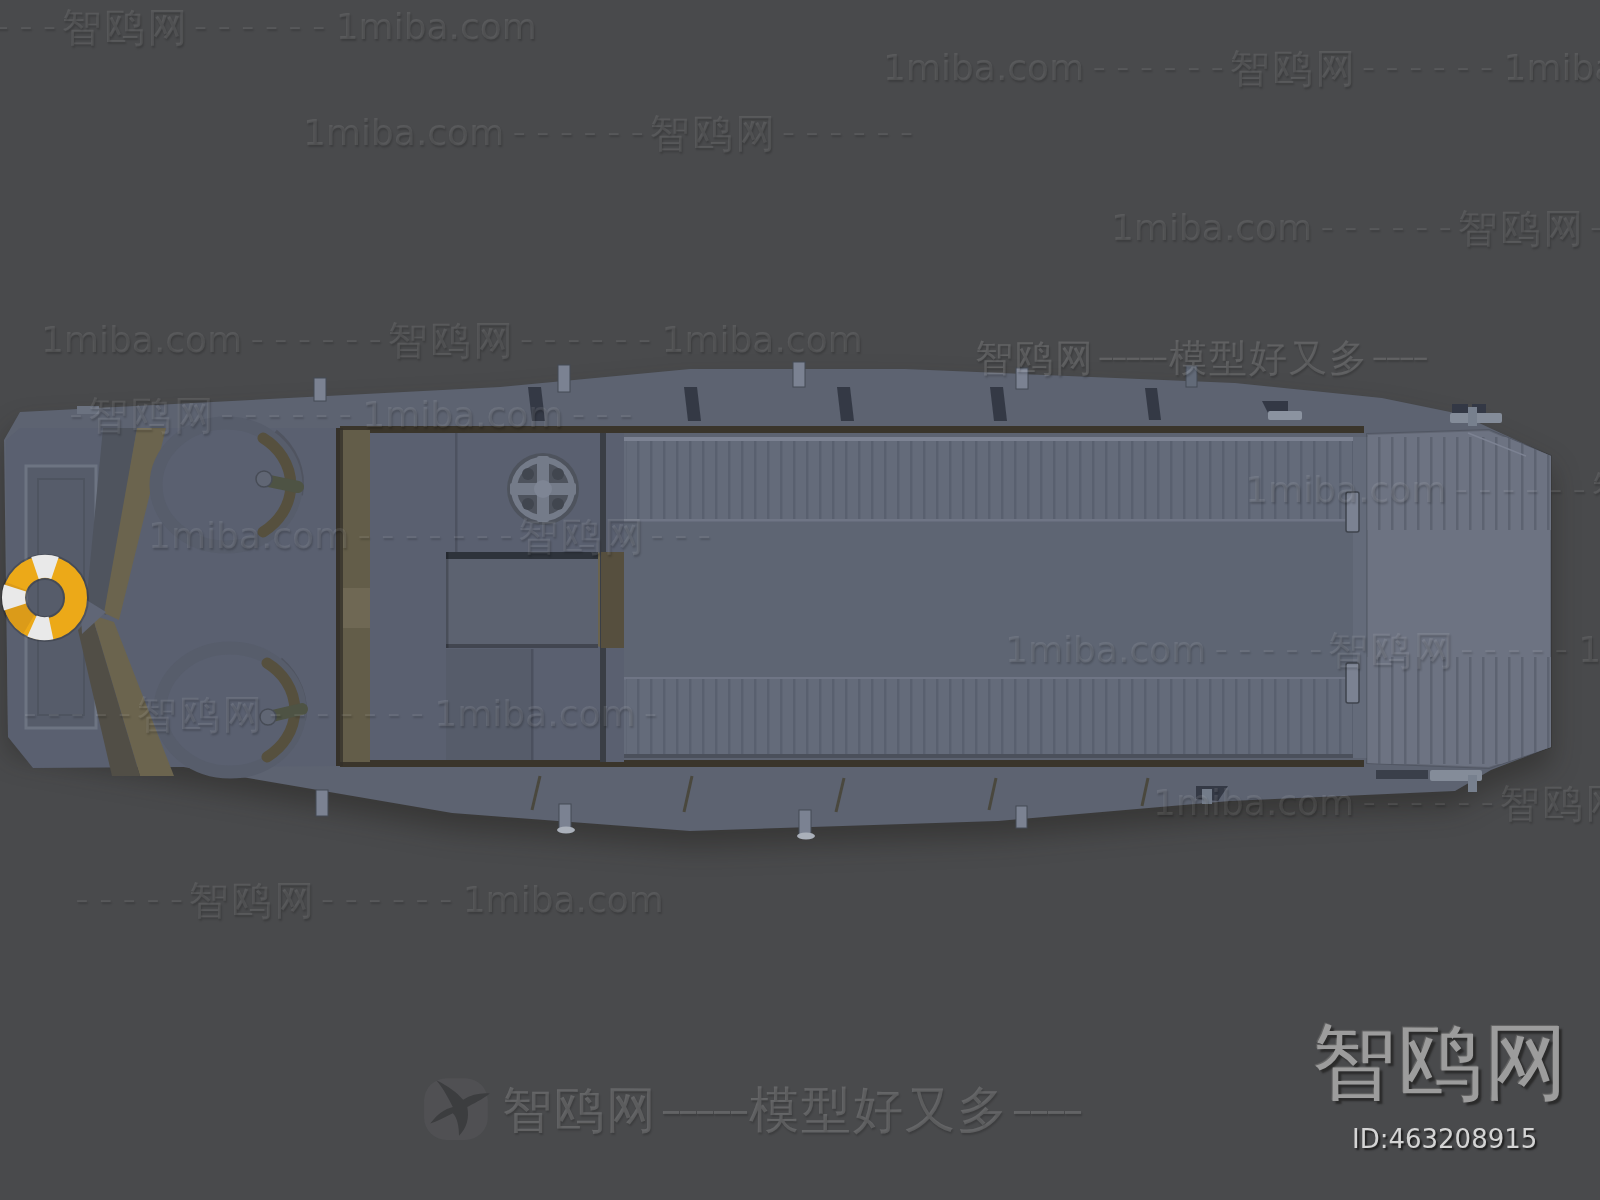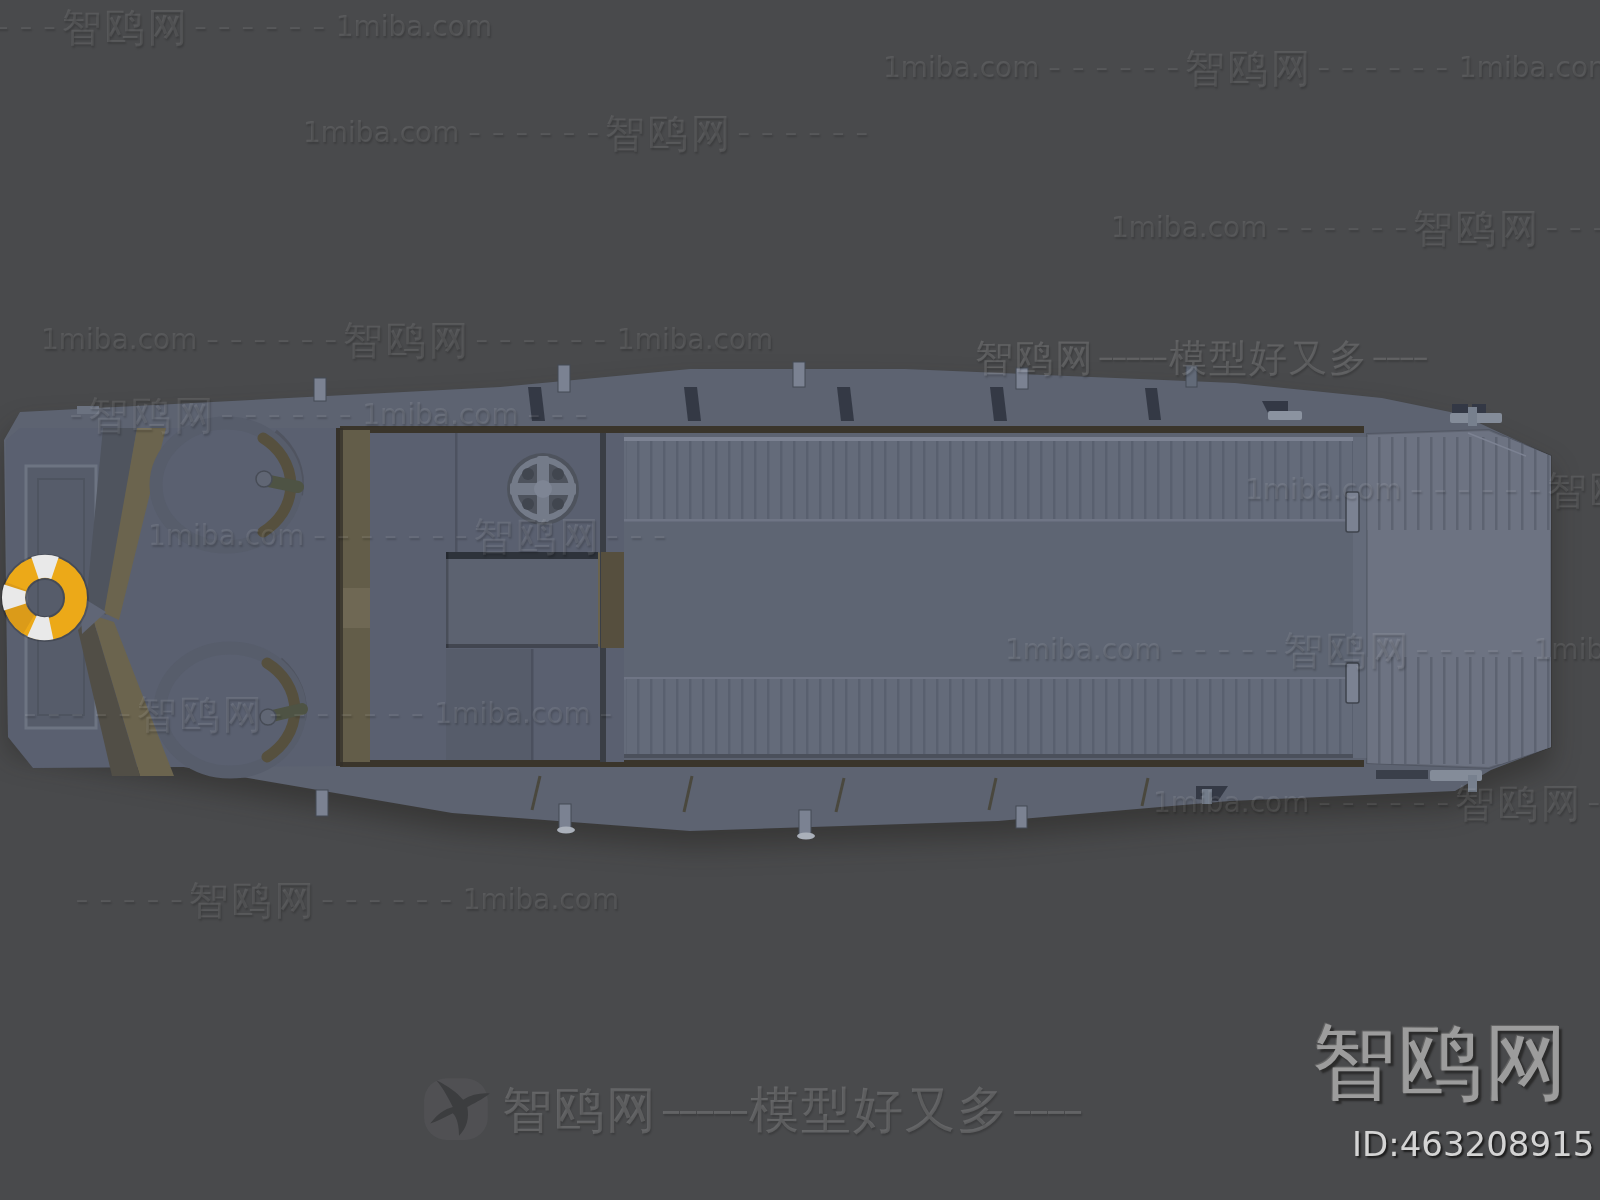--- a/index.html
+++ b/index.html
@@ -10,38 +10,38 @@
   }
   #boat-svg{position:absolute;left:0;top:0;}
   #watermark-layer{position:absolute;inset:0;pointer-events:none;}
   .wm{
     position:absolute;display:flex;align-items:center;white-space:pre;
     font-size:38px;color:var(--watermark,rgba(255,255,255,.095));
     text-shadow:1px 2px 2px rgba(0,0,0,.18);
     transform:translateY(-50%);line-height:1;
   }
   .seg-c{font-size:40px;letter-spacing:3px;}
-  .seg-l{font-size:28px;padding:0 5px;letter-spacing:0;}
+  .seg-l{font-size:36px;padding:0 5px;letter-spacing:0;}
   .seg-d{font-size:24px;letter-spacing:2px;padding:0 4px;}
   .seg-d2{font-size:.82em;letter-spacing:-2px;padding:0 3px;}
   .wm.bright{color:var(--watermark-bright,rgba(255,255,255,.14));}
   .wm.bright .seg-c{font-size:38px;letter-spacing:2px;}
   .wm.footer{color:rgba(255,255,255,.16);}
   .wm.footer .seg-c{font-size:50px;letter-spacing:2px;}
   .wm.footer .seg-d2{font-size:40px;letter-spacing:-3px;}
   #footer-bird{position:absolute;left:422px;top:1072px;width:72px;height:72px;}
   #site-logo{
     position:absolute;left:1312px;top:1016px;
     font-size:84px;letter-spacing:2px;line-height:1.1;
     color:var(--logo-gray,#9c9c9c);
     text-shadow:3px 3px 2px #2b2b2b,-1px -1px 1px #686868;
   }
   #model-id{
     position:absolute;left:1352px;top:1124px;
-    font-size:34px;letter-spacing:0px;
+    font-size:26px;letter-spacing:0px;
     color:var(--id-gray,#d4d4d4);
     text-shadow:2px 2px 2px #1c1c1c;
   }
 </style>
 </head>
 <body>
 
 <div id="page-root">
 
   <svg id="boat-svg" width="1600" height="1200" viewBox="0 0 1600 1200">

